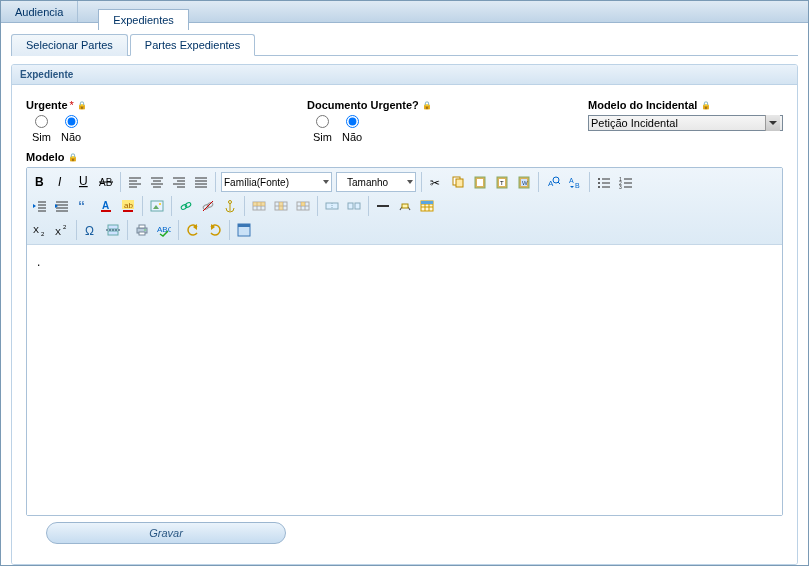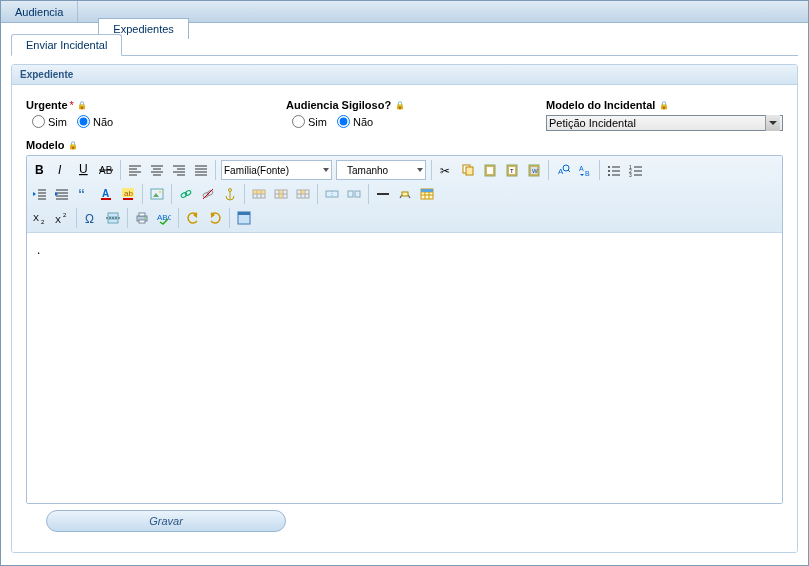--- a/index.html
+++ b/index.html
@@ -28,21 +28,21 @@
     cursor: pointer;
     display: flex;
     align-items: center;
   }
   .top-tab.active {
     background: #fff;
     border-top: 1px solid #9bb6d0;
     border-left: 1px solid #9bb6d0;
     border-right: 1px solid #9bb6d0;
     position: relative;
-    top: 17px;
+    top: 8px;
   }
   .content-area {
     padding: 10px 10px 0 10px;
   }
   
   .sub-tabs {
     display: flex;
     border-bottom: 1px solid #a9c1d8;
     background: #fff;
   }
@@ -78,21 +78,21 @@
     font-weight: bold;
     color: #2a5783;
     border-bottom: 1px solid #bcd2e6;
   }
   .panel-body {
     padding: 14px 14px 10px 14px;
     background: #fff;
   }
   .form-row {
     display: flex;
-    gap: 40px;
+    gap: 61px;
     margin-bottom: 8px;
   }
   .form-col {
     flex: 1;
   }
   .field-label {
     font-size: 11px;
     font-weight: bold;
     color: #000;
     margin-bottom: 4px;
@@ -111,20 +111,21 @@
     gap: 10px;
     align-items: center;
     font-size: 11px;
     padding-left: 6px;
   }
   .radio-group label {
     display: flex;
     align-items: center;
     gap: 3px;
     cursor: pointer;
+    flex-direction: column;
   }
   .select {
     width: 100%;
     font-size: 11px;
     border: 1px solid #7a8a99;
     height: 16px;
     background: linear-gradient(#f6f6f6, #e8e8e8);
     padding: 0 2px;
     display: flex;
     align-items: center;
@@ -188,21 +189,21 @@
     background: #fff;
     padding: 0 2px;
     margin: 0 2px;
     display: flex;
     align-items: center;
     justify-content: space-between;
     cursor: pointer;
     gap: 6px;
   }
   .tb-select.font { width: 111px; }
-  .tb-select.size { width: 90px; padding-left: 10px; }
+  .tb-select.size { width: 80px; padding-left: 10px; }
   .tb-select .dd::after {
     content: "";
     display: block;
     width: 0; height: 0;
     border-left: 3px solid transparent;
     border-right: 3px solid transparent;
     border-top: 4px solid #555;
   }
   .editor-area {
     height: 270px;
@@ -236,21 +237,22 @@
 <body>
 
 <div class="top-tabs">
   <div class="top-tab">Audiencia</div>
   <div class="top-tab active">Expedientes</div>
 </div>
 
 <div class="content-area">
 
   <div class="sub-tabs">
-    <div class="sub-tab active">Enviar Incidental</div>
+    <div class="sub-tab">Selecionar Partes</div>
+    <div class="sub-tab active">Partes Expedientes</div>
   </div>
 
   <div class="panel">
     <div class="panel-header">Expediente</div>
     <div class="panel-body">
 
       <div class="form-row">
 
         <div class="form-col" style="flex:0 0 220px">
           <div class="field-label">
@@ -265,21 +267,21 @@
             </label>
             <label>
               <input type="radio" name="urgente" checked="" style="">
               <span>Não</span>
             </label>
           </div>
         </div>
 
         <div class="form-col" style="flex:0 0 220px">
           <div class="field-label">
-            <span>Audiencia Sigiloso?</span>
+            <span>Documento Urgente?</span>
             <span class="lock">🔒</span>
           </div>
           <div class="radio-group">
             <label>
               <input type="radio" name="sigiloso" style="">
               <span>Sim</span>
             </label>
             <label>
               <input type="radio" name="sigiloso" checked="" style="">
               <span>Não</span>

